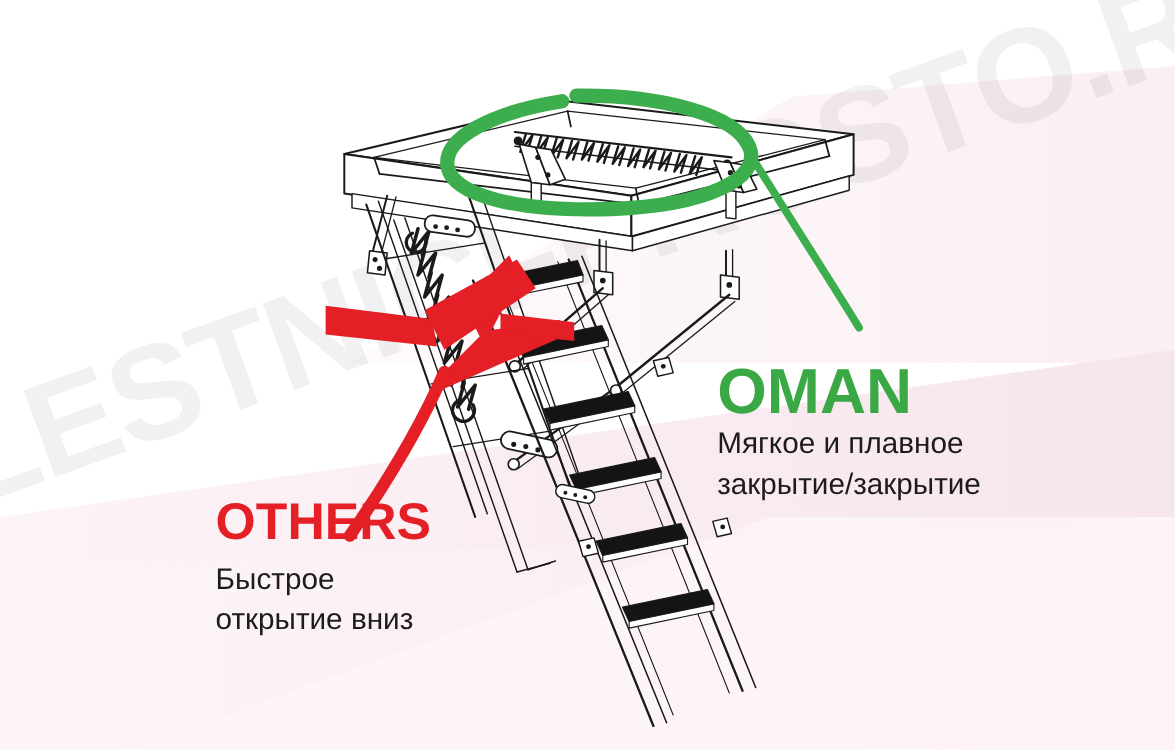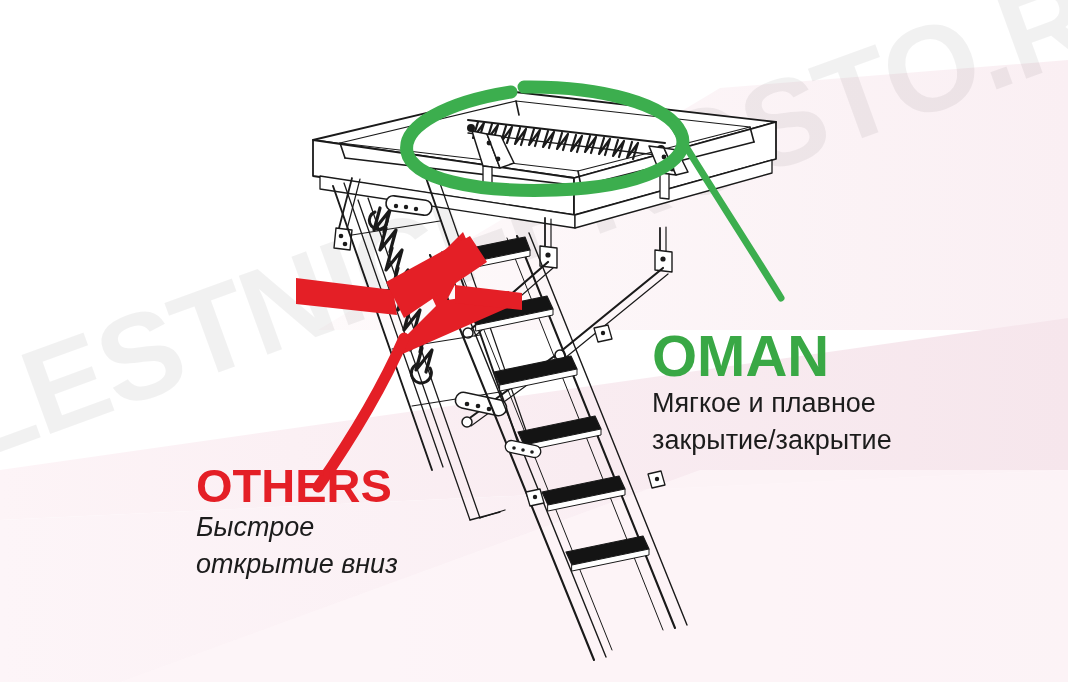--- a/index.html
+++ b/index.html
@@ -45,23 +45,23 @@
   .label-sub{
     font-size:27px;
     color:#1c1c1c;
     line-height:1.38;
     margin:0;
     font-family:"Liberation Sans", sans-serif;
   }
   #oman-block{left:652px;top:327px;}
   #oman-title{font-size:58px;color:#39a845;letter-spacing:0px;}
   #oman-sub{}
-  #others-block{left:196px;top:462px;}
+  #others-block{left:196px;top:450px;}
   #others-title{font-size:47px;color:#e41f26;letter-spacing:0px;}
-  #others-sub{font-style:italic;}
+  #others-sub{margin-top:11px;}
 </style>
 </head>
 <body>
 
 <div id="stage">
 
   <svg class="bg-layer" viewBox="0 0 1068 682" width="1068" height="682" preserveAspectRatio="none">
     <defs>
       <linearGradient id="bandGrad" x1="0" y1="0" x2="1" y2="0">
         <stop offset="0%" stop-color="#fdf4f7"></stop>

